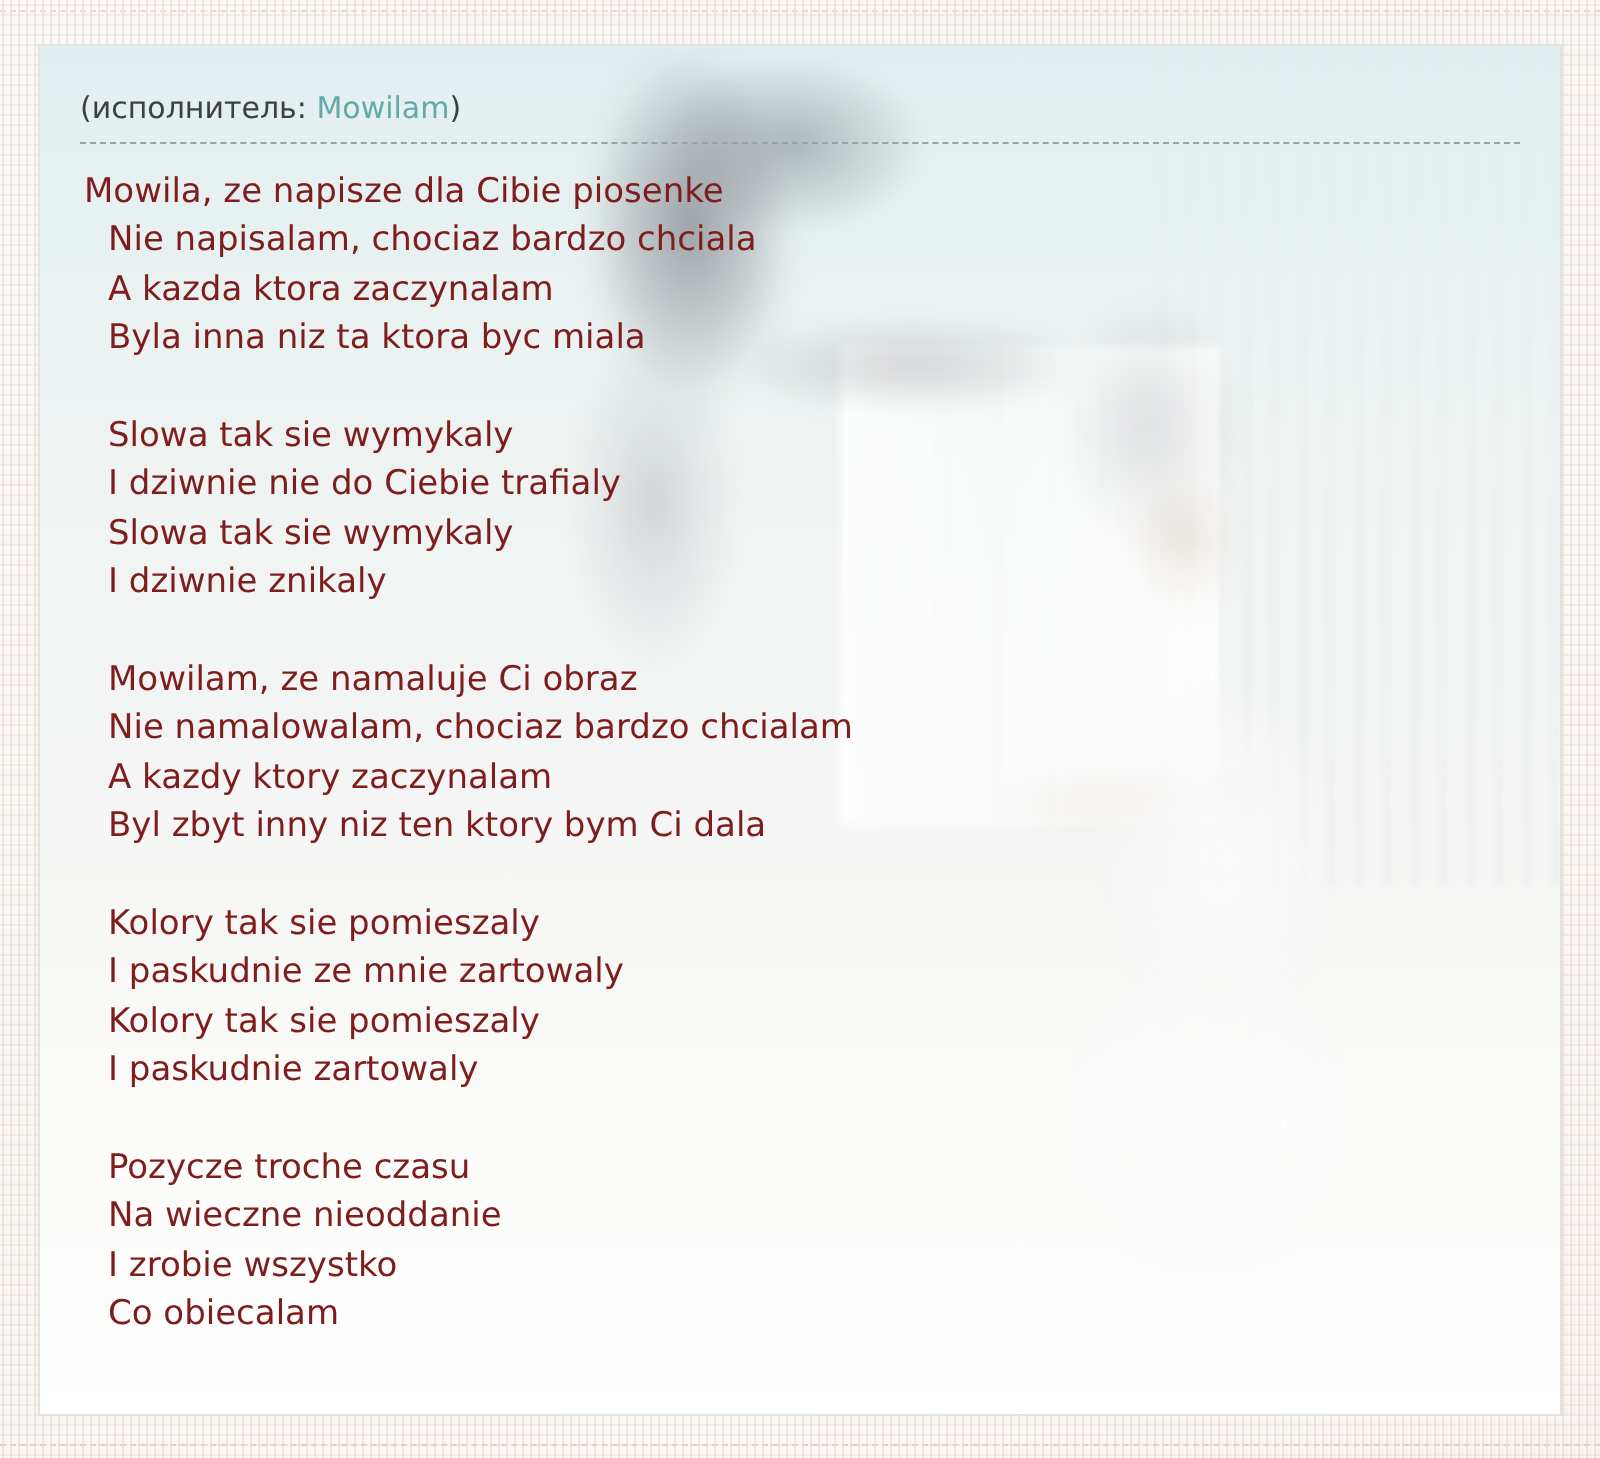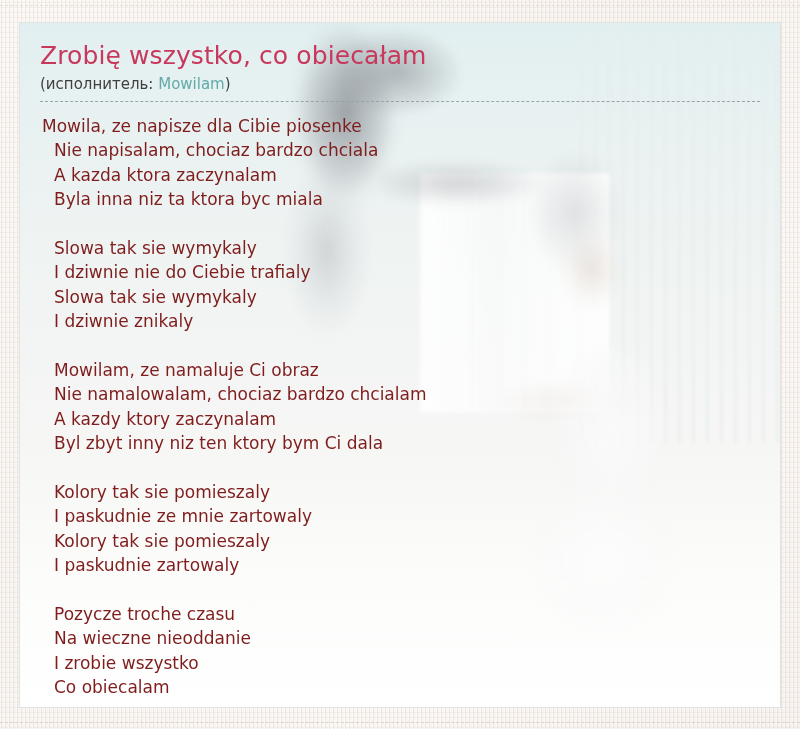--- a/index.html
+++ b/index.html
@@ -195,21 +195,20 @@
       <div id="bg-wash"></div>
       <div id="bg-stripes"></div>
       <div id="bg-window"></div>
       <div id="bg-figure-a"></div>
       <div id="bg-figure-b"></div>
       <div id="bg-figure-c"></div>
     </div>
 
     <div id="content-inner">
 
-      <h1 id="song-title">Zrobię wszystko, co obiecałam</h1>
 
       <div id="artist-line">
         <span>(исполнитель: </span><a href="#" id="artist-link">Mowilam</a><span>)</span>
       </div>
 
       <div id="lyrics"><span class="lyric-line first-line">Mowila, ze napisze dla Cibie piosenke</span><span class="lyric-line">Nie napisalam, chociaz bardzo chciala</span><span class="lyric-line">A kazda ktora zaczynalam</span><span class="lyric-line">Byla inna niz ta ktora byc miala</span><span class="lyric-blank"></span><span class="lyric-line">Slowa tak sie wymykaly</span><span class="lyric-line">I dziwnie nie do Ciebie trafialy</span><span class="lyric-line">Slowa tak sie wymykaly</span><span class="lyric-line">I dziwnie znikaly</span><span class="lyric-blank"></span><span class="lyric-line">Mowilam, ze namaluje Ci obraz</span><span class="lyric-line">Nie namalowalam, chociaz bardzo chcialam</span><span class="lyric-line">A kazdy ktory zaczynalam</span><span class="lyric-line">Byl zbyt inny niz ten ktory bym Ci dala</span><span class="lyric-blank"></span><span class="lyric-line">Kolory tak sie pomieszaly</span><span class="lyric-line">I paskudnie ze mnie zartowaly</span><span class="lyric-line">Kolory tak sie pomieszaly</span><span class="lyric-line">I paskudnie zartowaly</span><span class="lyric-blank"></span><span class="lyric-line">Pozycze troche czasu</span><span class="lyric-line">Na wieczne nieoddanie</span><span class="lyric-line">I zrobie wszystko</span><span class="lyric-line">Co obiecalam</span></div>
 
     </div>
   </div>
 </div>

